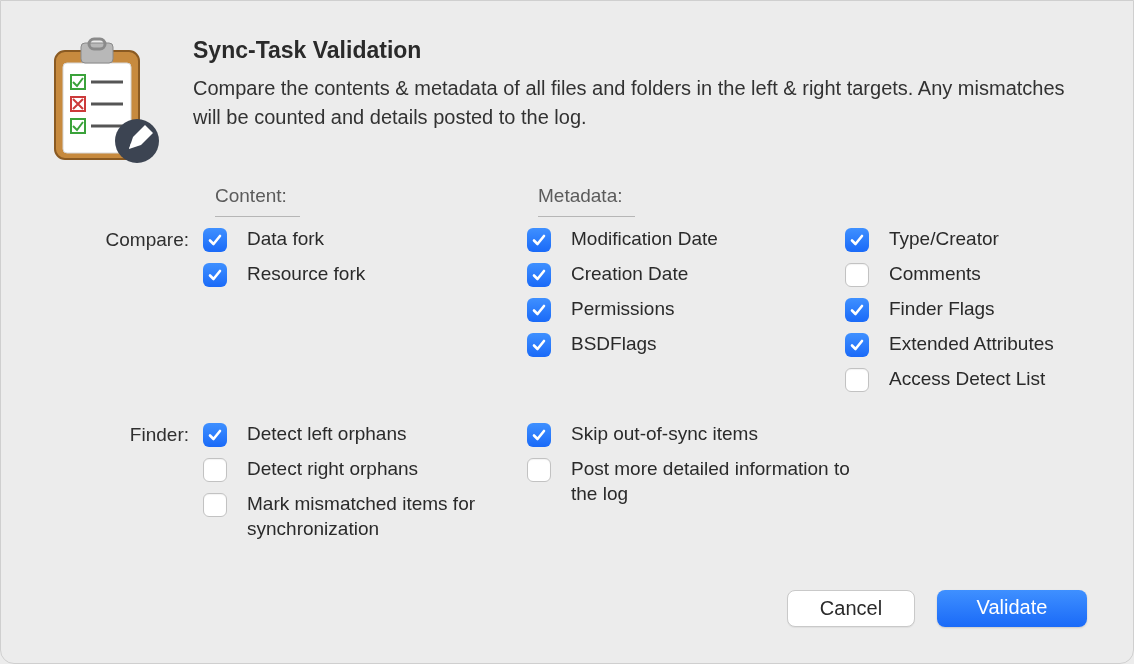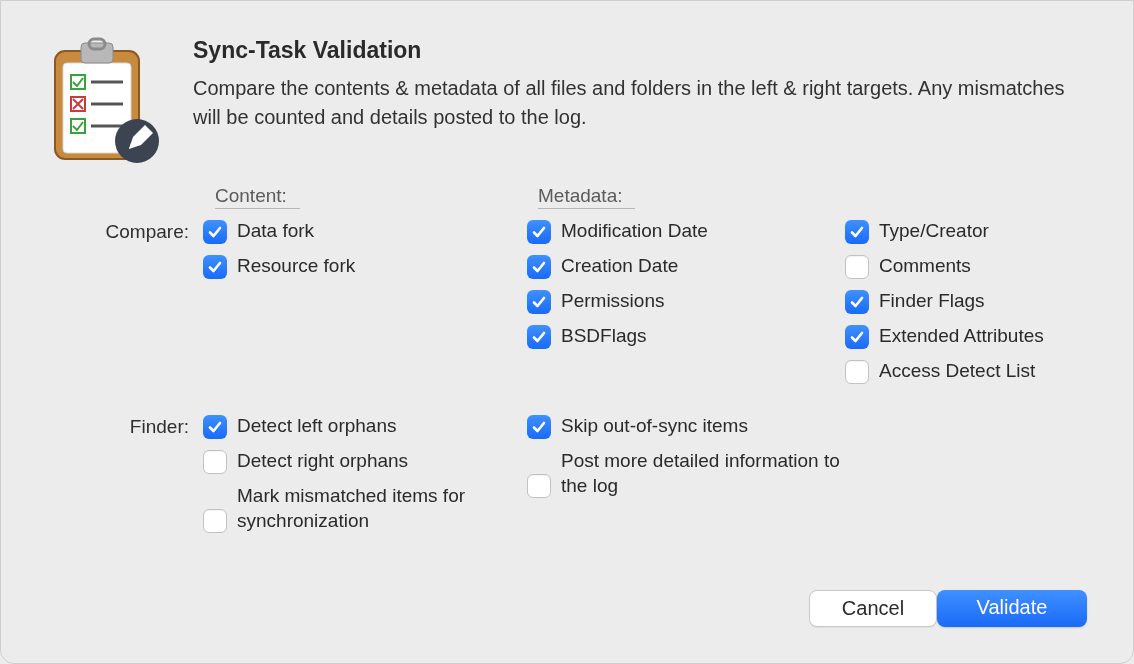--- a/index.html
+++ b/index.html
@@ -53,21 +53,21 @@
   }
   .section-headers {
     display: flex;
     margin-left: 178px;
     margin-bottom: 6px;
   }
   .section-header {
     color: #5b5b5b;
     font-size: 19px;
     border-bottom: 1px solid #b6b6b6;
-    padding-bottom: 1px;
+    padding-bottom: 9px;
     margin-bottom: 4px;
     display: inline-block;
   }
   .sh-content { width: 85px; margin-right: 238px;}
   .sh-metadata { width: 97px; }
   .row {
     display: flex;
     margin-bottom: 12px;
   }
   .row-label {
@@ -85,22 +85,22 @@
     display: flex;
     flex-direction: column;
     gap: 10px;
   }
   .col1 { width: 324px; }
   .col2 { width: 318px; }
   .col3 { flex: 1; }
   .col-wide { flex: 1; }
   .chk {
     display: flex;
-    align-items: flex-end;
-    gap: 10px;
+    align-items: flex-start;
+    gap: 20px;
     line-height: 1.3;
   }
   .cbox {
     width: 24px;
     height: 24px;
     border-radius: 6px;
     flex: 0 0 24px;
     display:flex;
     align-items:center;
     justify-content:center;
@@ -113,20 +113,21 @@
   .cbox.unchecked {
     background: #fff;
     border: 1px solid #c2c2c2;
     box-shadow: inset 0 1px 1px rgba(0,0,0,0.05);
   }
   .cbox.checked svg { display:block; }
   .chk-label { color:#2a2a2a; max-width: 280px;}
   .buttons {
     display:flex;
     justify-content:flex-end;
+    gap: 22px;
     margin-top: auto;
     padding-top: 30px;
     padding-right: 6px;
   }
   .btn {
     font-size: 20px;
     padding: 6px 26px;
     border-radius: 8px;
     min-width: 128px;
     text-align:center;

